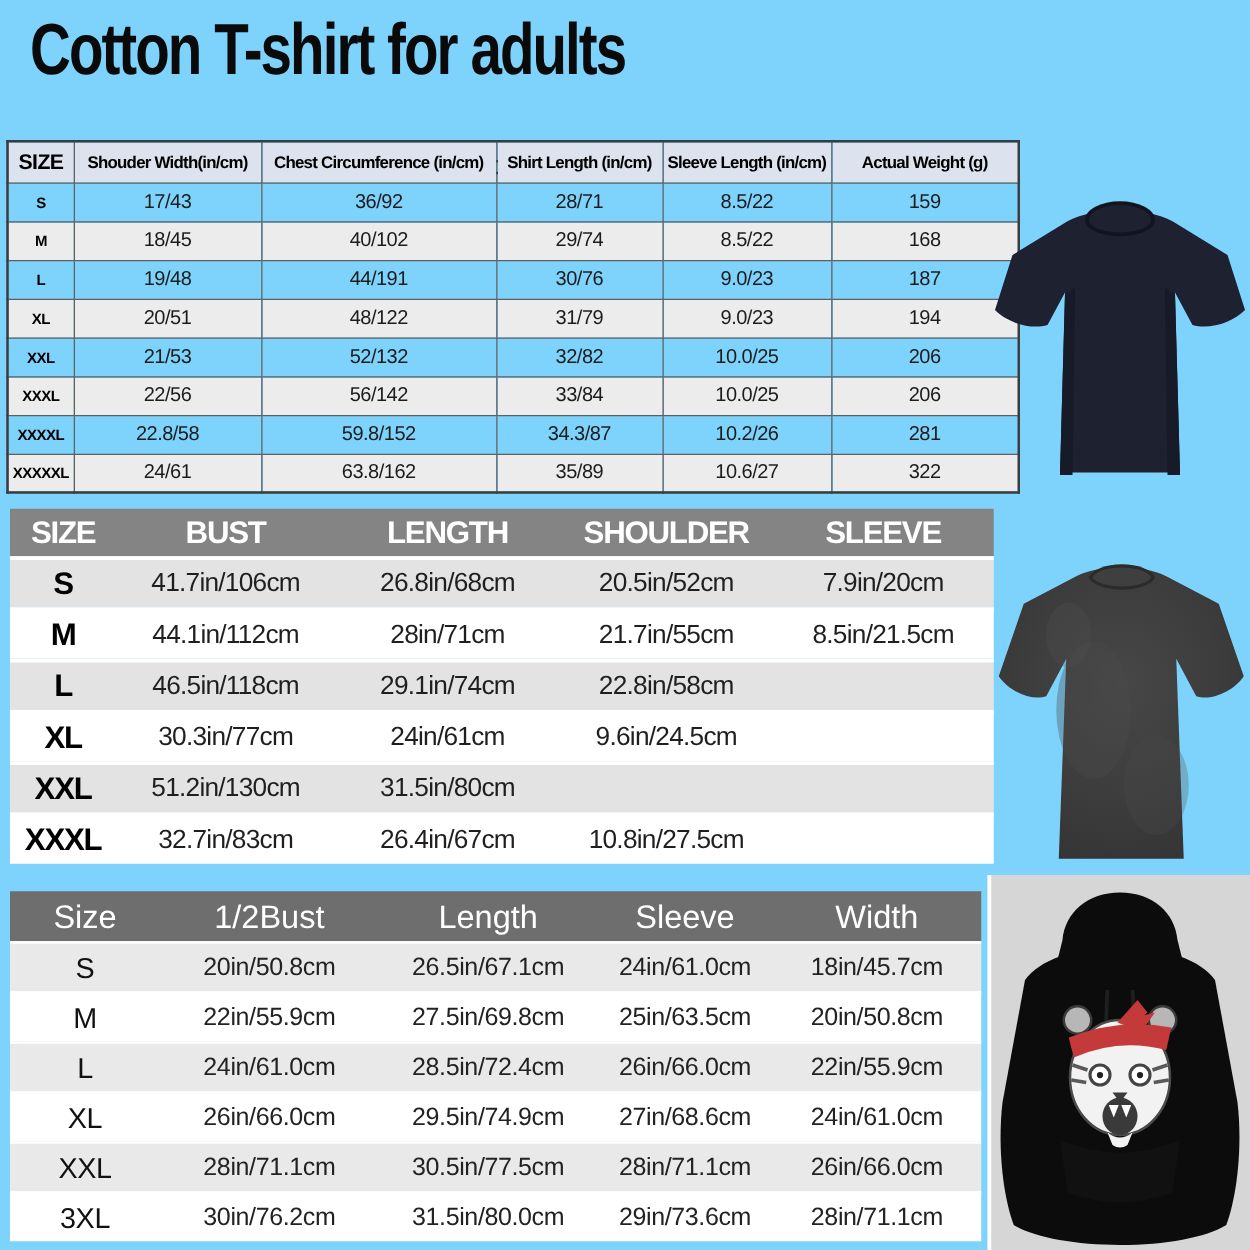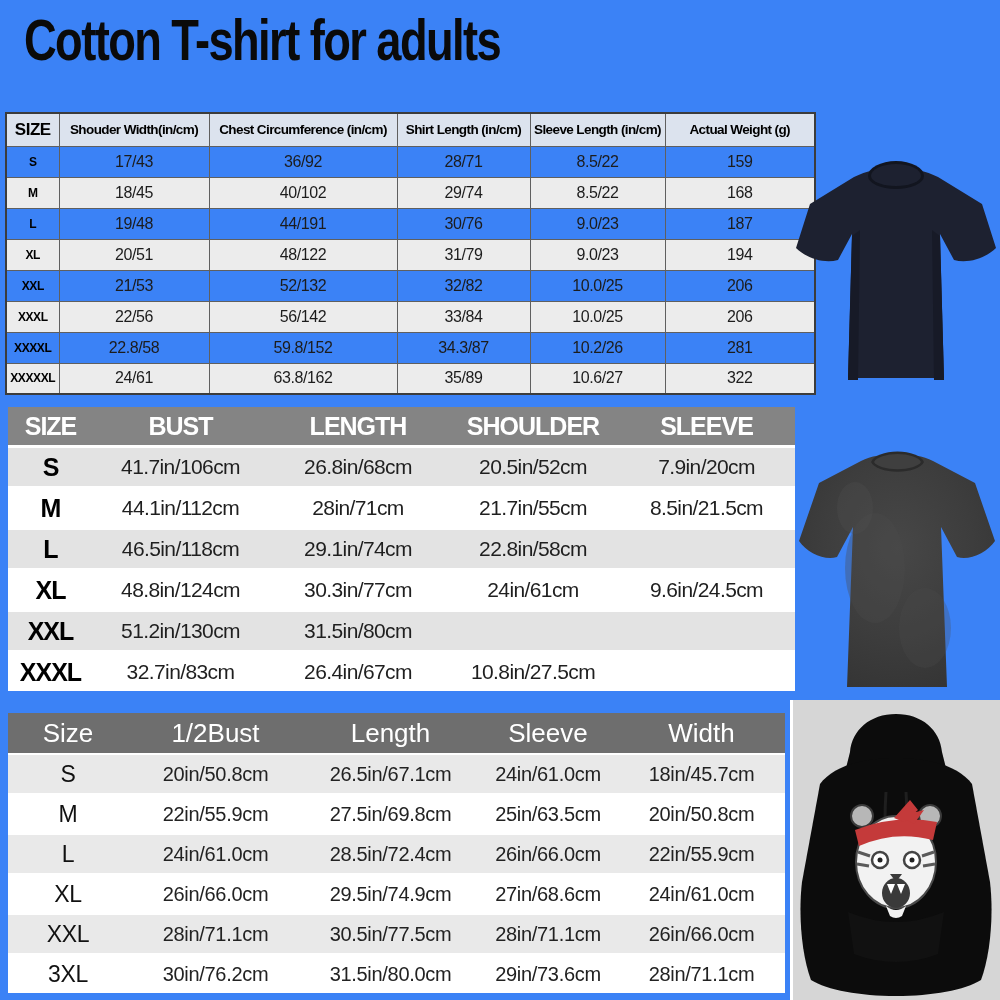--- a/index.html
+++ b/index.html
@@ -1,19 +1,19 @@
 <!DOCTYPE html>
 <html><head>
 <meta charset="utf-8">
 <style>
   * { margin:0; padding:0; box-sizing:border-box; }
   html,body { background:#fff; }
   .page {
     position:relative; width:1000px; height:1000px; overflow:hidden;
-    background:#3b82f6; font-family:"Liberation Sans", sans-serif; color:#111;
+    background:#7dd3fc; font-family:"Liberation Sans", sans-serif; color:#111;
   }
 
   
   .title {
     position:absolute; left:24px; top:6px;
     font-size:58px; font-weight:800; letter-spacing:-2px; color:#0a0a0a;
     transform:scaleX(0.78); transform-origin:0 0; white-space:nowrap;
   }
   .subtitle {
     position:absolute; left:0; top:86px; width:800px; text-align:center;
@@ -200,21 +200,20 @@
 
         <div class="t2-row">
           <span>L</span>
           <span>46.5in/118cm</span>
           <span>29.1in/74cm</span>
           <span>22.8in/58cm</span>
         </div>
 
         <div class="t2-row">
           <span>XL</span>
-          <span>48.8in/124cm</span>
           <span>30.3in/77cm</span>
           <span>24in/61cm</span>
           <span>9.6in/24.5cm</span>
         </div>
 
         <div class="t2-row">
           <span>XXL</span>
           <span>51.2in/130cm</span>
           <span>31.5in/80cm</span>
         </div>

